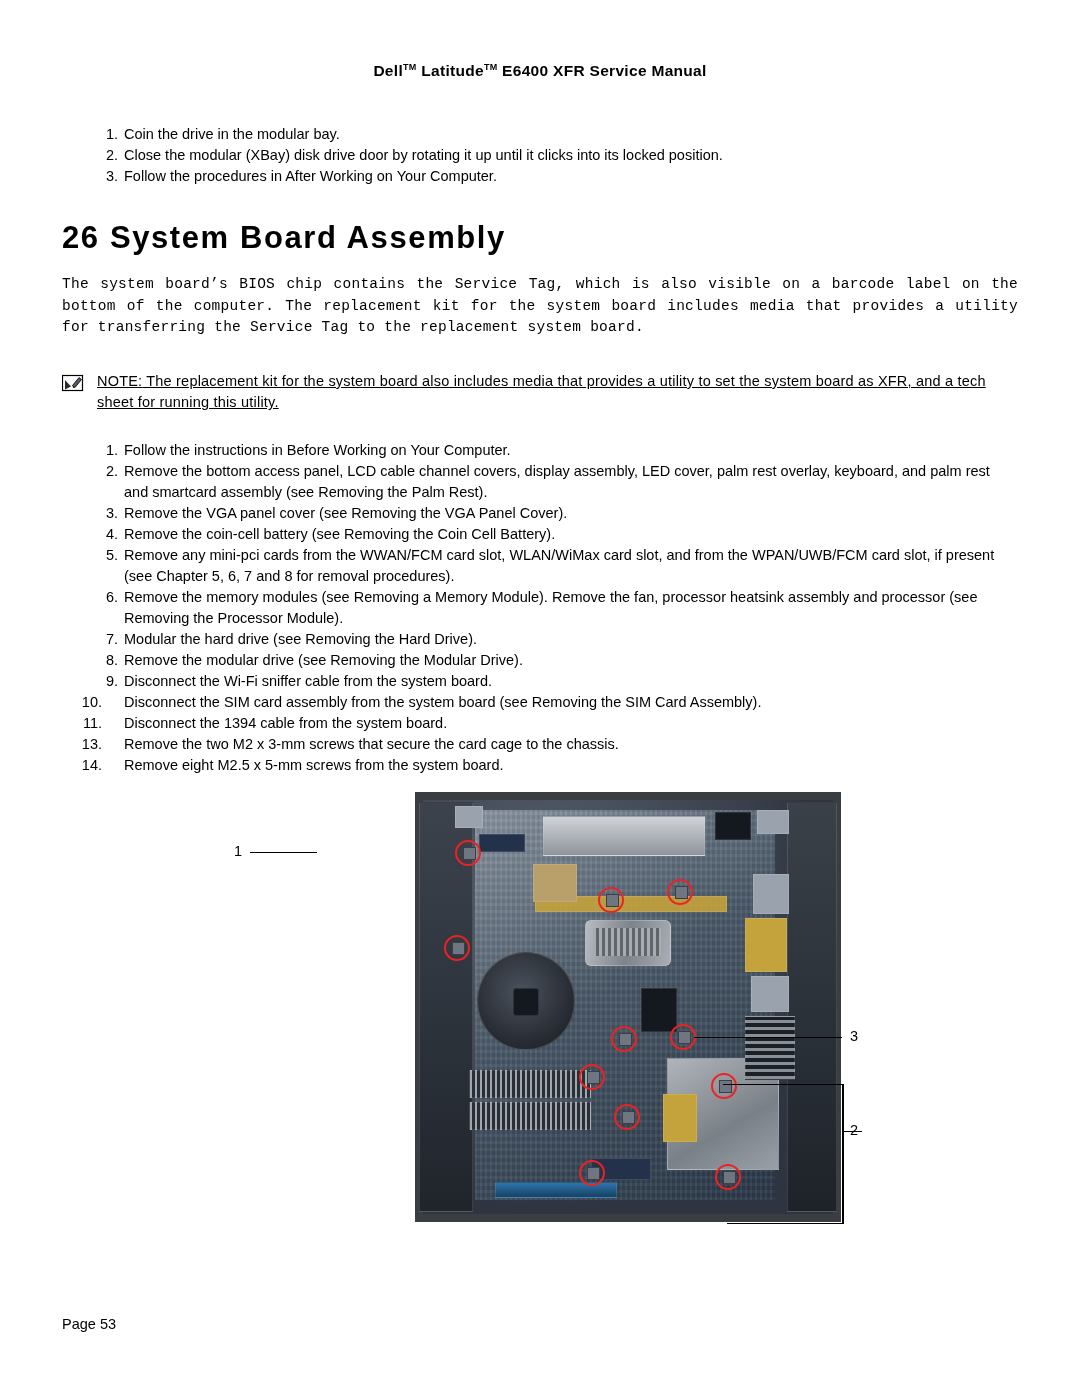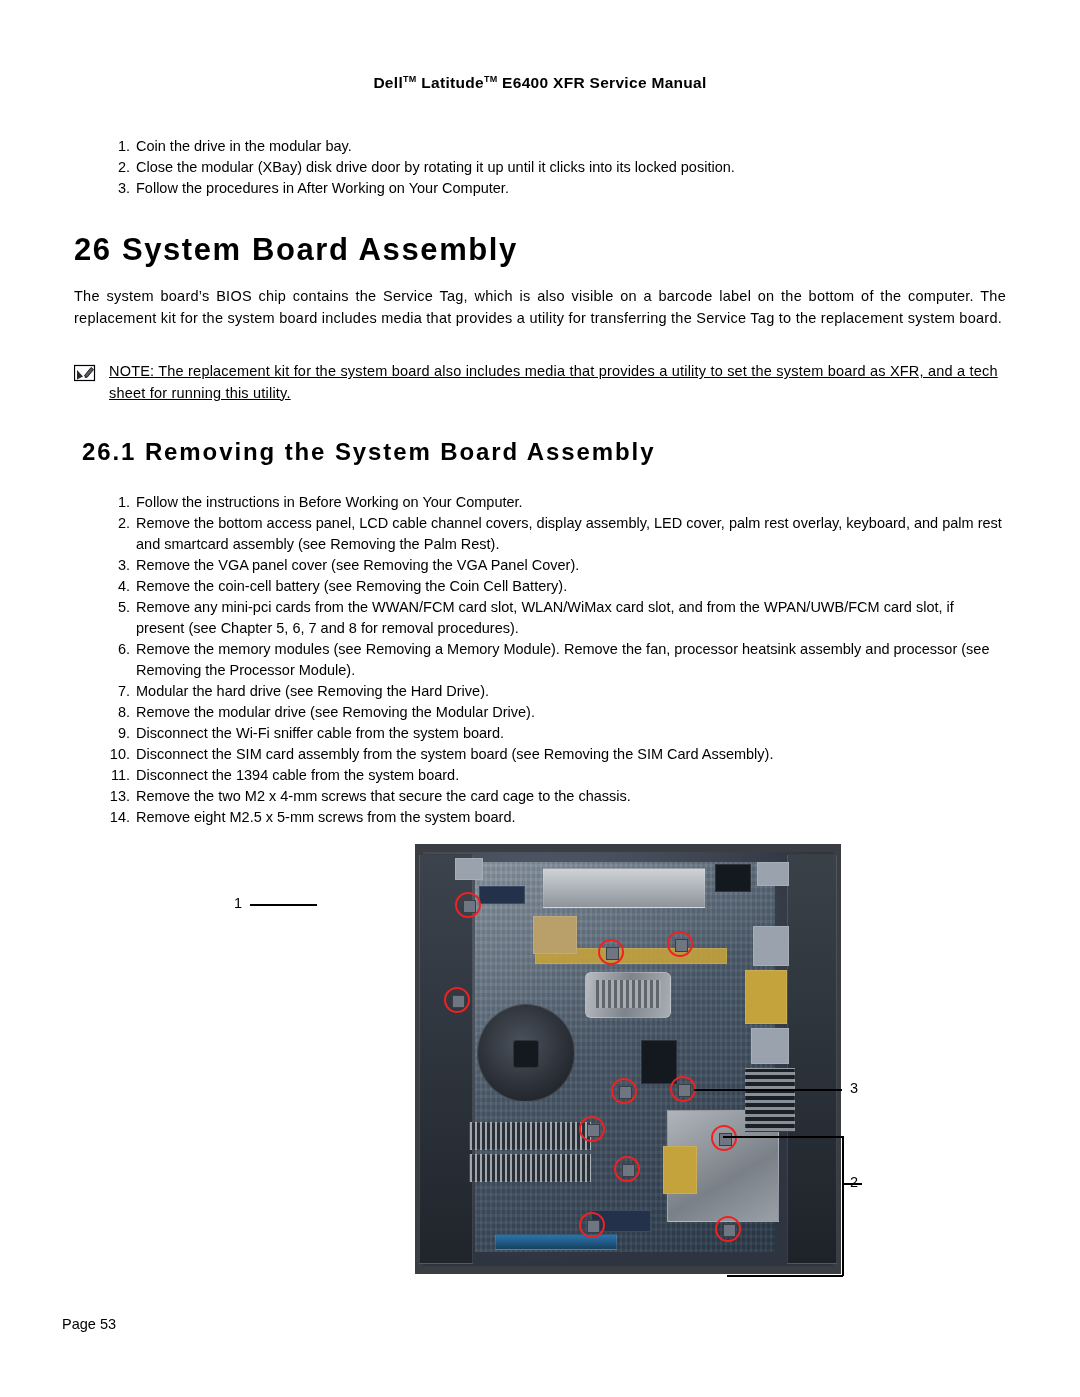--- a/index.html
+++ b/index.html
@@ -13,21 +13,21 @@
     font-family: "Liberation Sans", sans-serif;
     color: #000000;
     position: relative;
     overflow: hidden;
   }
   .page {
     position: relative;
     width: 1080px;
     height: 1389px;
     box-sizing: border-box;
-    padding: 12px;
+    padding: 0;
   }
   .header {
     text-align: center;
     font-size: 15.5px;
     font-weight: bold;
     letter-spacing: 0.3px;
     padding-top: 62px;
   }
   .header .tm {
     font-size: 9px;
@@ -50,37 +50,38 @@
     margin-bottom: 0px;
   }
   .olist li .num {
     position: absolute;
     left: 30px;
     width: 26px;
     text-align: right;
     font-size: 14.5px;
   }
   .olist li .num.wide {
-    left: 22px;
+    left: 6px;
     width: 34px;
   }
   .u { }
   h1.chapter {
     font-size: 31px;
     font-weight: bold;
     letter-spacing: 1.6px;
     margin: 33px 0 18px 0;
     padding: 0;
   }
   p.body {
     font-size: 14.5px;
     line-height: 21.5px;
     margin: 0 0 0 0;
     text-align: justify;
     letter-spacing: 0.25px;
+    font-family: Liberation Mono, monospace;
   }
   .note-block {
     display: flex;
     margin-top: 32px;
     align-items: flex-start;
   }
   .note-icon {
     width: 22px;
     height: 20px;
     flex: 0 0 22px;
@@ -248,21 +249,20 @@
         <svg width="22" height="20" viewBox="0 0 22 20">
           <rect x="0.5" y="1.5" width="20" height="15" fill="#ffffff" stroke="#000000" stroke-width="1.2"></rect>
           <path d="M3 15.5 L3 6 L9 12.5 Z" fill="#2b2b2b"></path>
           <path d="M10.5 11.5 L17 3.5 L19.5 5.5 L13 13.5 Z" fill="#555b66" stroke="#000" stroke-width="0.8"></path>
           <path d="M10.5 11.5 L11 14 L13 13.5 Z" fill="#1a1a1a"></path>
         </svg>
       </span>
       <div class="note-text"><span>NOTE:</span><span> The replacement kit for the system board also includes media that provides a utility to set the system board as XFR, and a tech sheet for running this utility.</span></div>
     </div>
 
-    <h2 class="section">26.1  Removing the System Board Assembly</h2>
 
 
     <div class="steps">
       <ul class="olist">
         <li>
           <span class="num">1.</span>
           <span>Follow the instructions in </span><span class="u">Before Working on Your Computer</span><span>.</span>
         </li>
         <li>
           <span class="num">2.</span>
@@ -300,21 +300,21 @@
         <li>
           <span class="num wide">10.</span>
           <span>Disconnect the SIM card assembly from the system board (see </span><span class="u">Removing the SIM Card Assembly</span><span>).</span>
         </li>
         <li>
           <span class="num wide">11.</span>
           <span>Disconnect the 1394 cable from the system board.</span>
         </li>
         <li>
           <span class="num wide">13.</span>
-          <span>Remove the two M2 x 4-mm screws that secure the card cage to the chassis.</span>
+          <span>Remove the two M2 x 3-mm screws that secure the card cage to the chassis.</span>
         </li>
         <li>
           <span class="num wide">14.</span>
           <span>Remove eight M2.5 x 5-mm screws from the system board.</span>
         </li>
       </ul>
     </div>
 
     <div class="figure">
 

